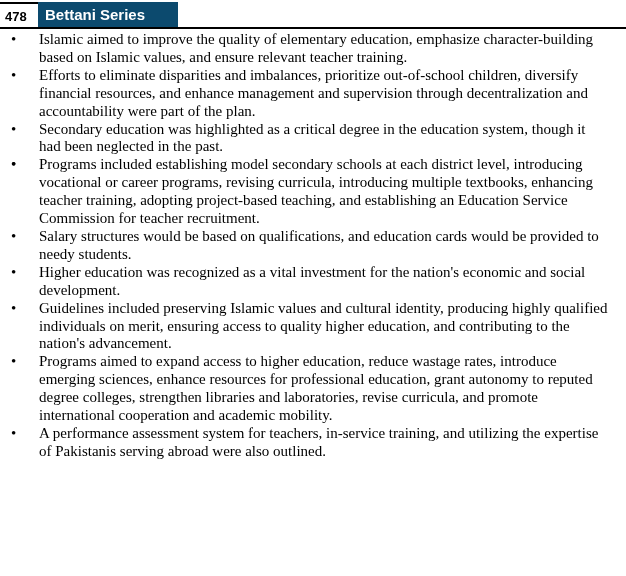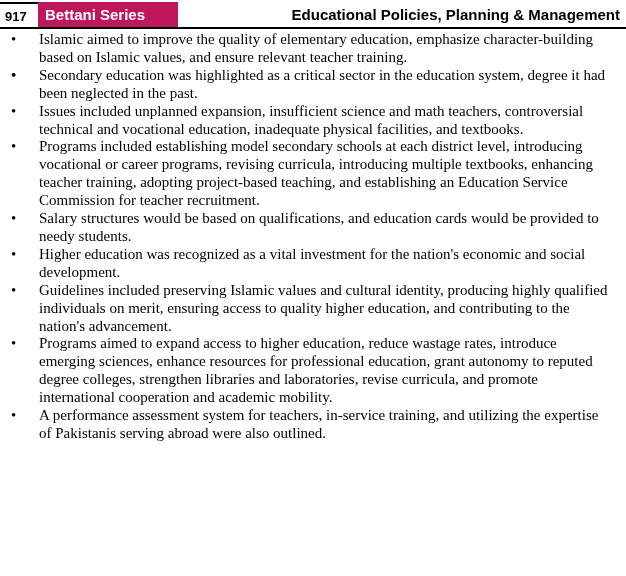--- a/index.html
+++ b/index.html
@@ -23,21 +23,21 @@
     box-sizing: border-box;
     border-top: 2px solid #000000;
     font-family: "Liberation Sans", sans-serif;
     font-weight: bold;
     font-size: 13px;
     padding: 5px 0 3px 5px;
   }
   .series-box {
     width: 140px;
     box-sizing: border-box;
-    background: #be185d;
+    background: #0c4a6e;
     color: #ffffff;
     font-family: "Liberation Sans", sans-serif;
     font-weight: bold;
     font-size: 15px;
     padding: 4px 0 3px 7px;
   }
   .header-title {
     flex: 1;
     text-align: right;
     font-family: "Liberation Sans", sans-serif;
@@ -66,45 +66,44 @@
     font-weight: bold;
   }
   .closing-paragraph { }
 </style>
 </head>
 <body>
 
 <div class="page">
 
   <div class="header-row">
-    <div class="page-num">917</div>
+    <div class="page-num">478</div>
     <div class="series-box">Bettani Series</div>
-    <div class="header-title">Educational Policies, Planning &amp; Management</div>
   </div>
 
   <div class="content">
 
     <div class="bullet-item">
       <span class="bullet-marker">•</span>
       <span>Islamic aimed to improve the quality of elementary education, emphasize character-building based on Islamic values, and ensure relevant teacher training.</span>
     </div>
 
     <div class="bullet-item">
       <span class="bullet-marker">•</span>
+      <span>Efforts to eliminate disparities and imbalances, prioritize out-of-school children, diversify financial resources, and enhance management and supervision through decentralization and accountability were part of the plan.</span>
     </div>
 
 
     <div class="bullet-item">
       <span class="bullet-marker">•</span>
-      <span>Secondary education was highlighted as a critical sector in the education system, degree it had been neglected in the past.</span>
+      <span>Secondary education was highlighted as a critical degree in the education system, though it had been neglected in the past.</span>
     </div>
 
     <div class="bullet-item">
       <span class="bullet-marker">•</span>
-      <span>Issues included unplanned expansion, insufficient science and math teachers, controversial technical and vocational education, inadequate physical facilities, and textbooks.</span>
     </div>
 
     <div class="bullet-item">
       <span class="bullet-marker">•</span>
       <span>Programs included establishing model secondary schools at each district level, introducing vocational or career programs, revising curricula, introducing multiple textbooks, enhancing teacher training, adopting project-based teaching, and establishing an Education Service Commission for teacher recruitment.</span>
     </div>
 
     <div class="bullet-item">
       <span class="bullet-marker">•</span>
       <span>Salary structures would be based on qualifications, and education cards would be provided to needy students.</span>

